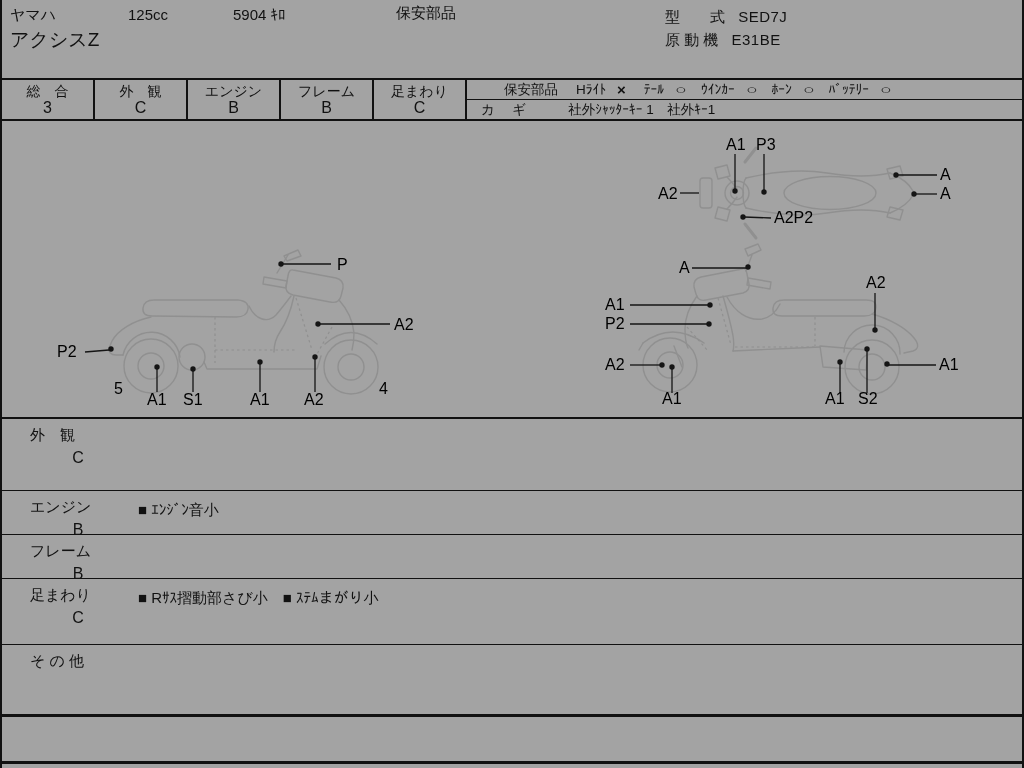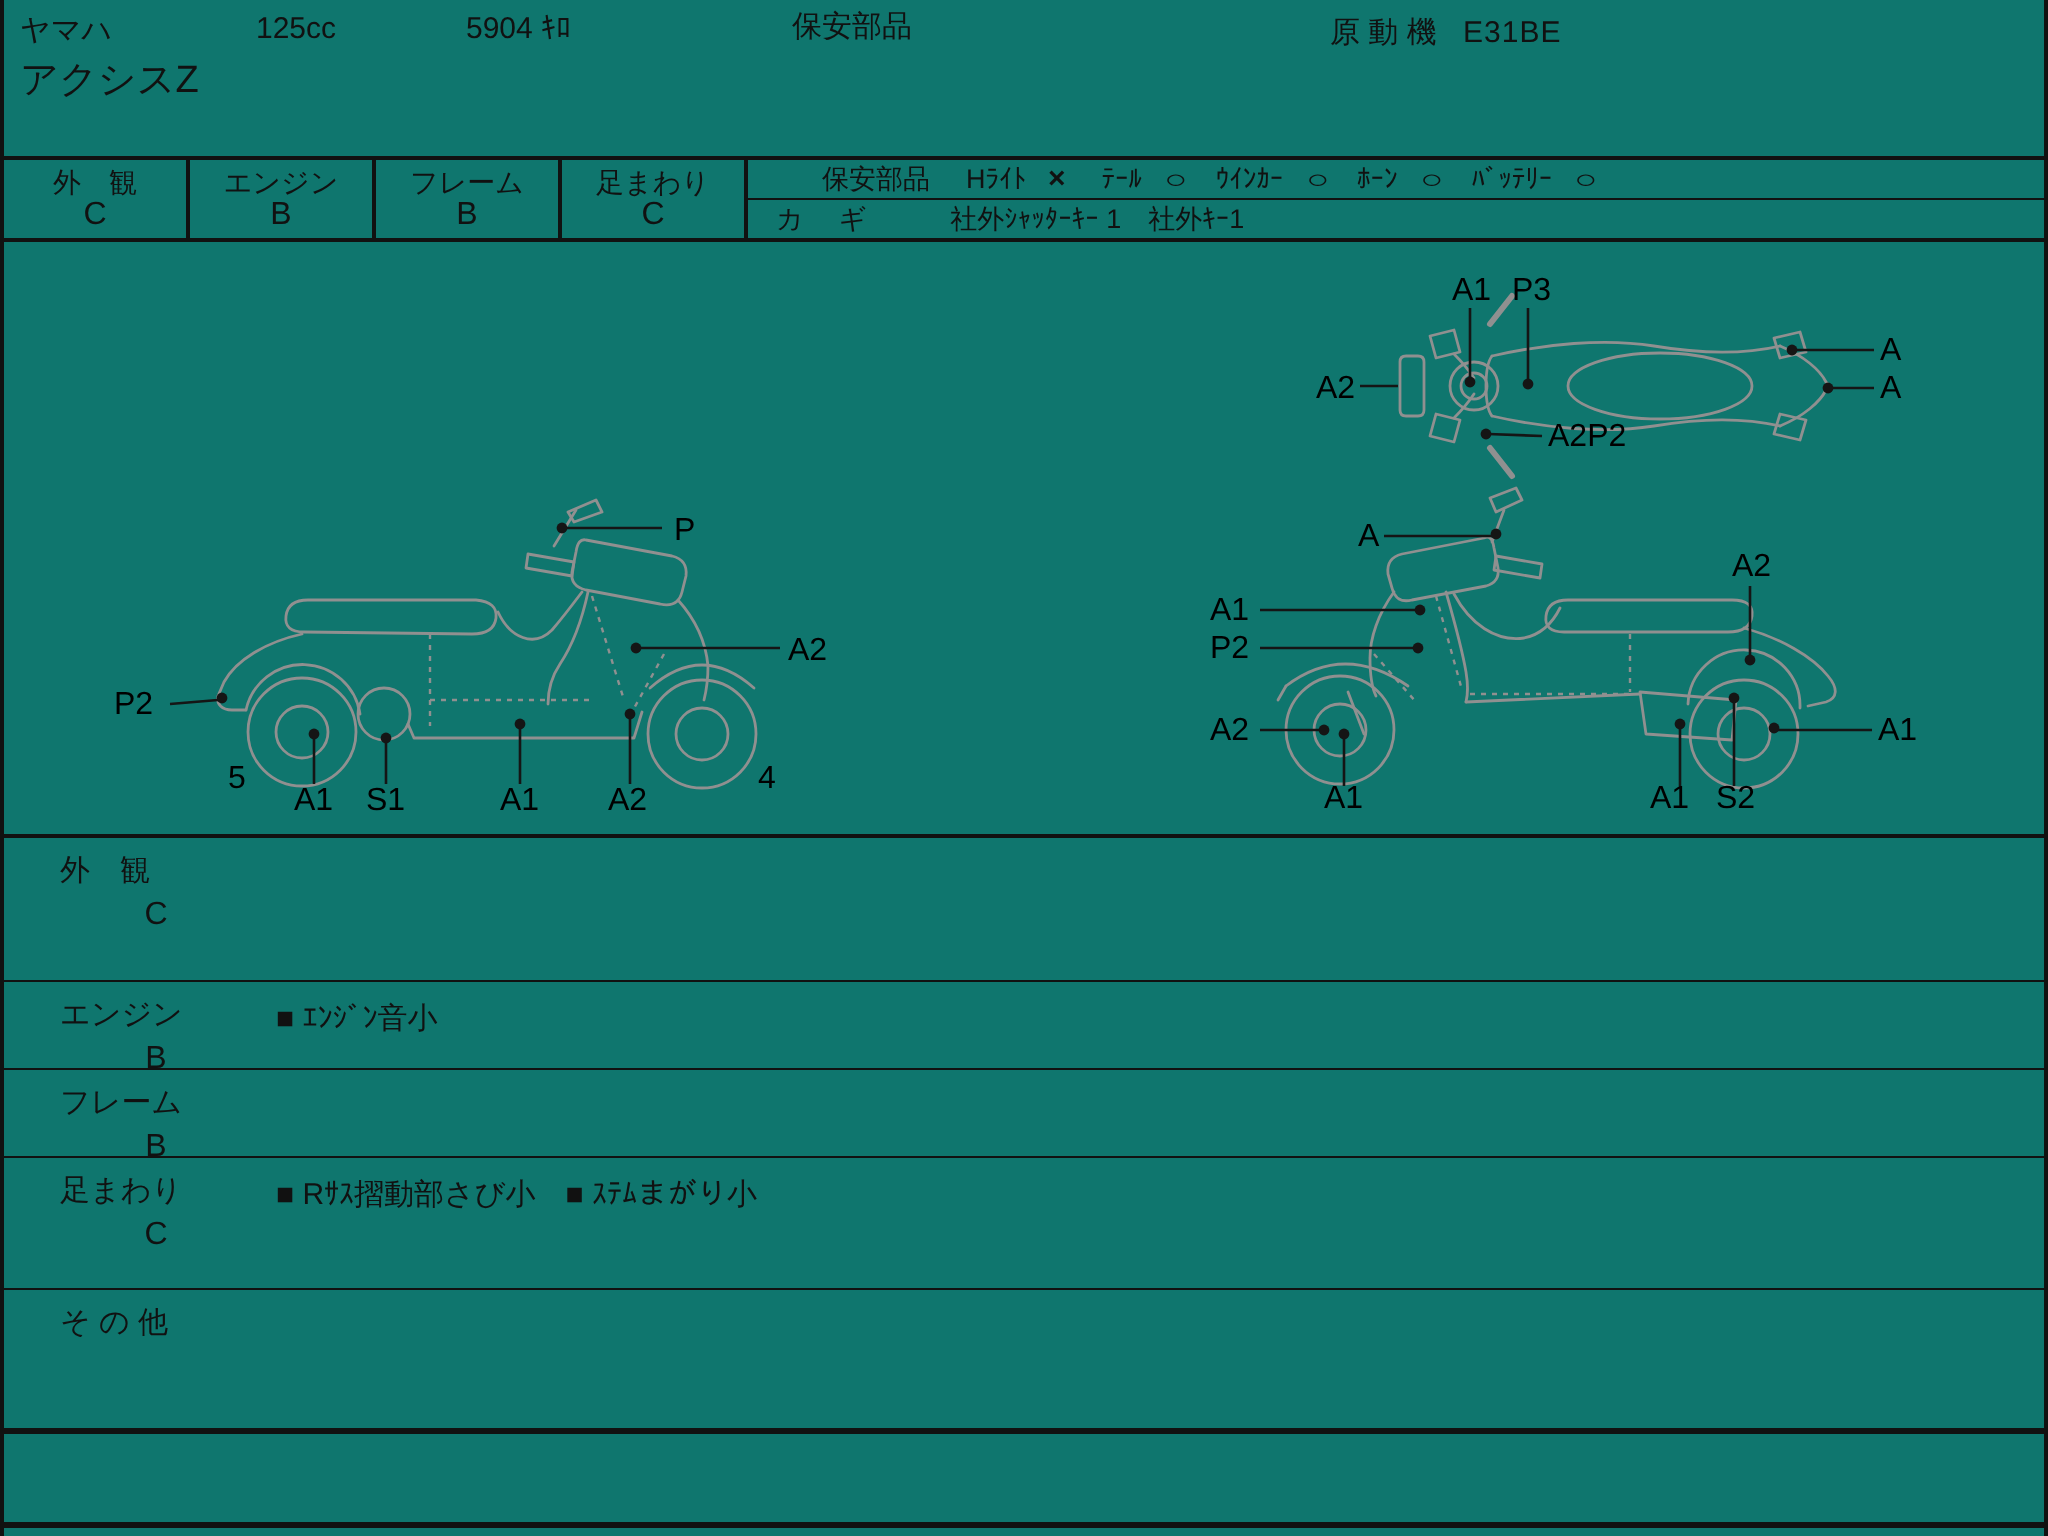--- a/index.html
+++ b/index.html
@@ -1,17 +1,17 @@
 <!DOCTYPE html>
 <html><head>
 <meta charset="utf-8">
 <style>
   html,body{margin:0;padding:0;background:#fff;}
   body{font-family:"Liberation Sans","DejaVu Sans",sans-serif;color:#111;}
-  .sheet{position:relative;width:1024px;height:768px;background:#0f766e;box-sizing:border-box;
+  .sheet{position:relative;width:1024px;height:768px;background:#a3a3a3;box-sizing:border-box;
          border-left:2px solid #111;border-right:2px solid #111;overflow:hidden;}
   
   .row-header{position:relative;height:80px;box-sizing:border-box;border-bottom:2px solid #111;}
   .hdr{position:absolute;font-size:15px;white-space:nowrap;}
   .hdr.maker{left:8px;top:6px;}
   .hdr.model{left:8px;top:27px;font-size:19px;}
   .hdr.disp{left:126px;top:6px;}
   .hdr.mileage{left:231px;top:6px;}
   .hdr.color{left:394px;top:4px;}
   .veh-ids{position:absolute;left:663px;top:5px;font-size:15px;line-height:23px;}
@@ -64,27 +64,35 @@
 <div class="sheet">
 
   <div class="row-header">
     <span class="hdr maker">ヤマハ</span>
     <span class="hdr model">アクシスZ</span>
     <span class="hdr disp">125cc</span>
     <span class="hdr mileage">5904 ｷﾛ</span>
     <span class="hdr color">保安部品</span>
     <div class="veh-ids">
       <div>
+        <span class="lbl">型　　式</span>
+        <span class="val">SED7J</span>
+      </div>
+      <div>
         <span class="lbl">原 動 機</span>
         <span class="val">E31BE</span>
       </div>
     </div>
   </div>
 
   <div class="row-grades">
+    <div class="grade-cell">
+      <div class="g-label">総　合</div>
+      <div class="g-value">3</div>
+    </div>
     <div class="grade-cell">
       <div class="g-label">外　観</div>
       <div class="g-value">C</div>
     </div>
     <div class="grade-cell">
       <div class="g-label">エンジン</div>
       <div class="g-value">B</div>
     </div>
     <div class="grade-cell">
       <div class="g-label">フレーム</div>

